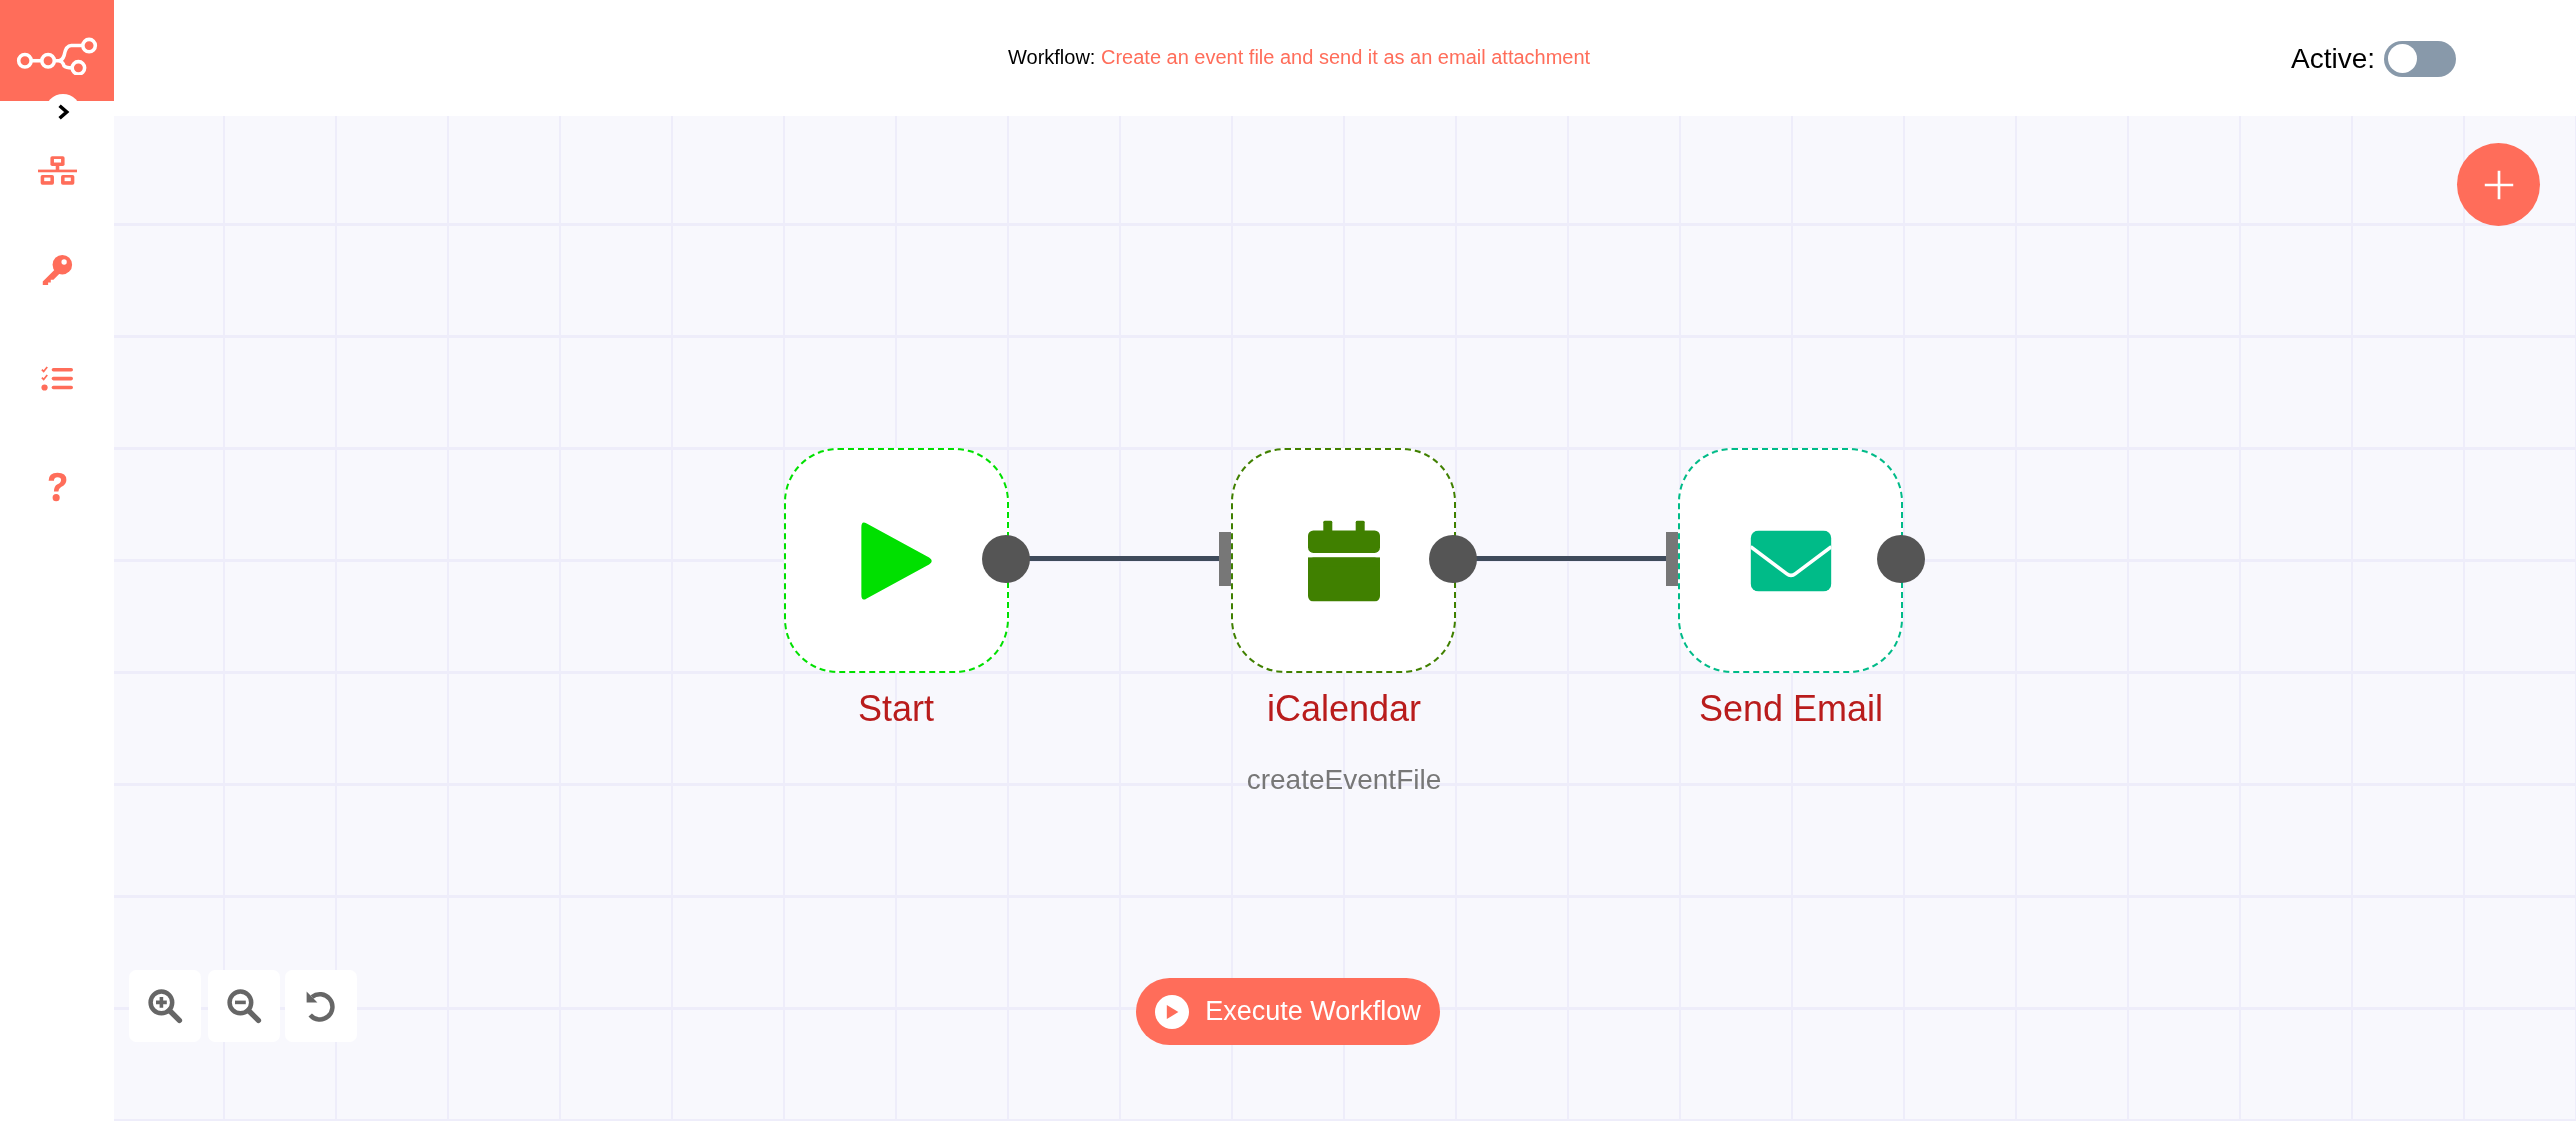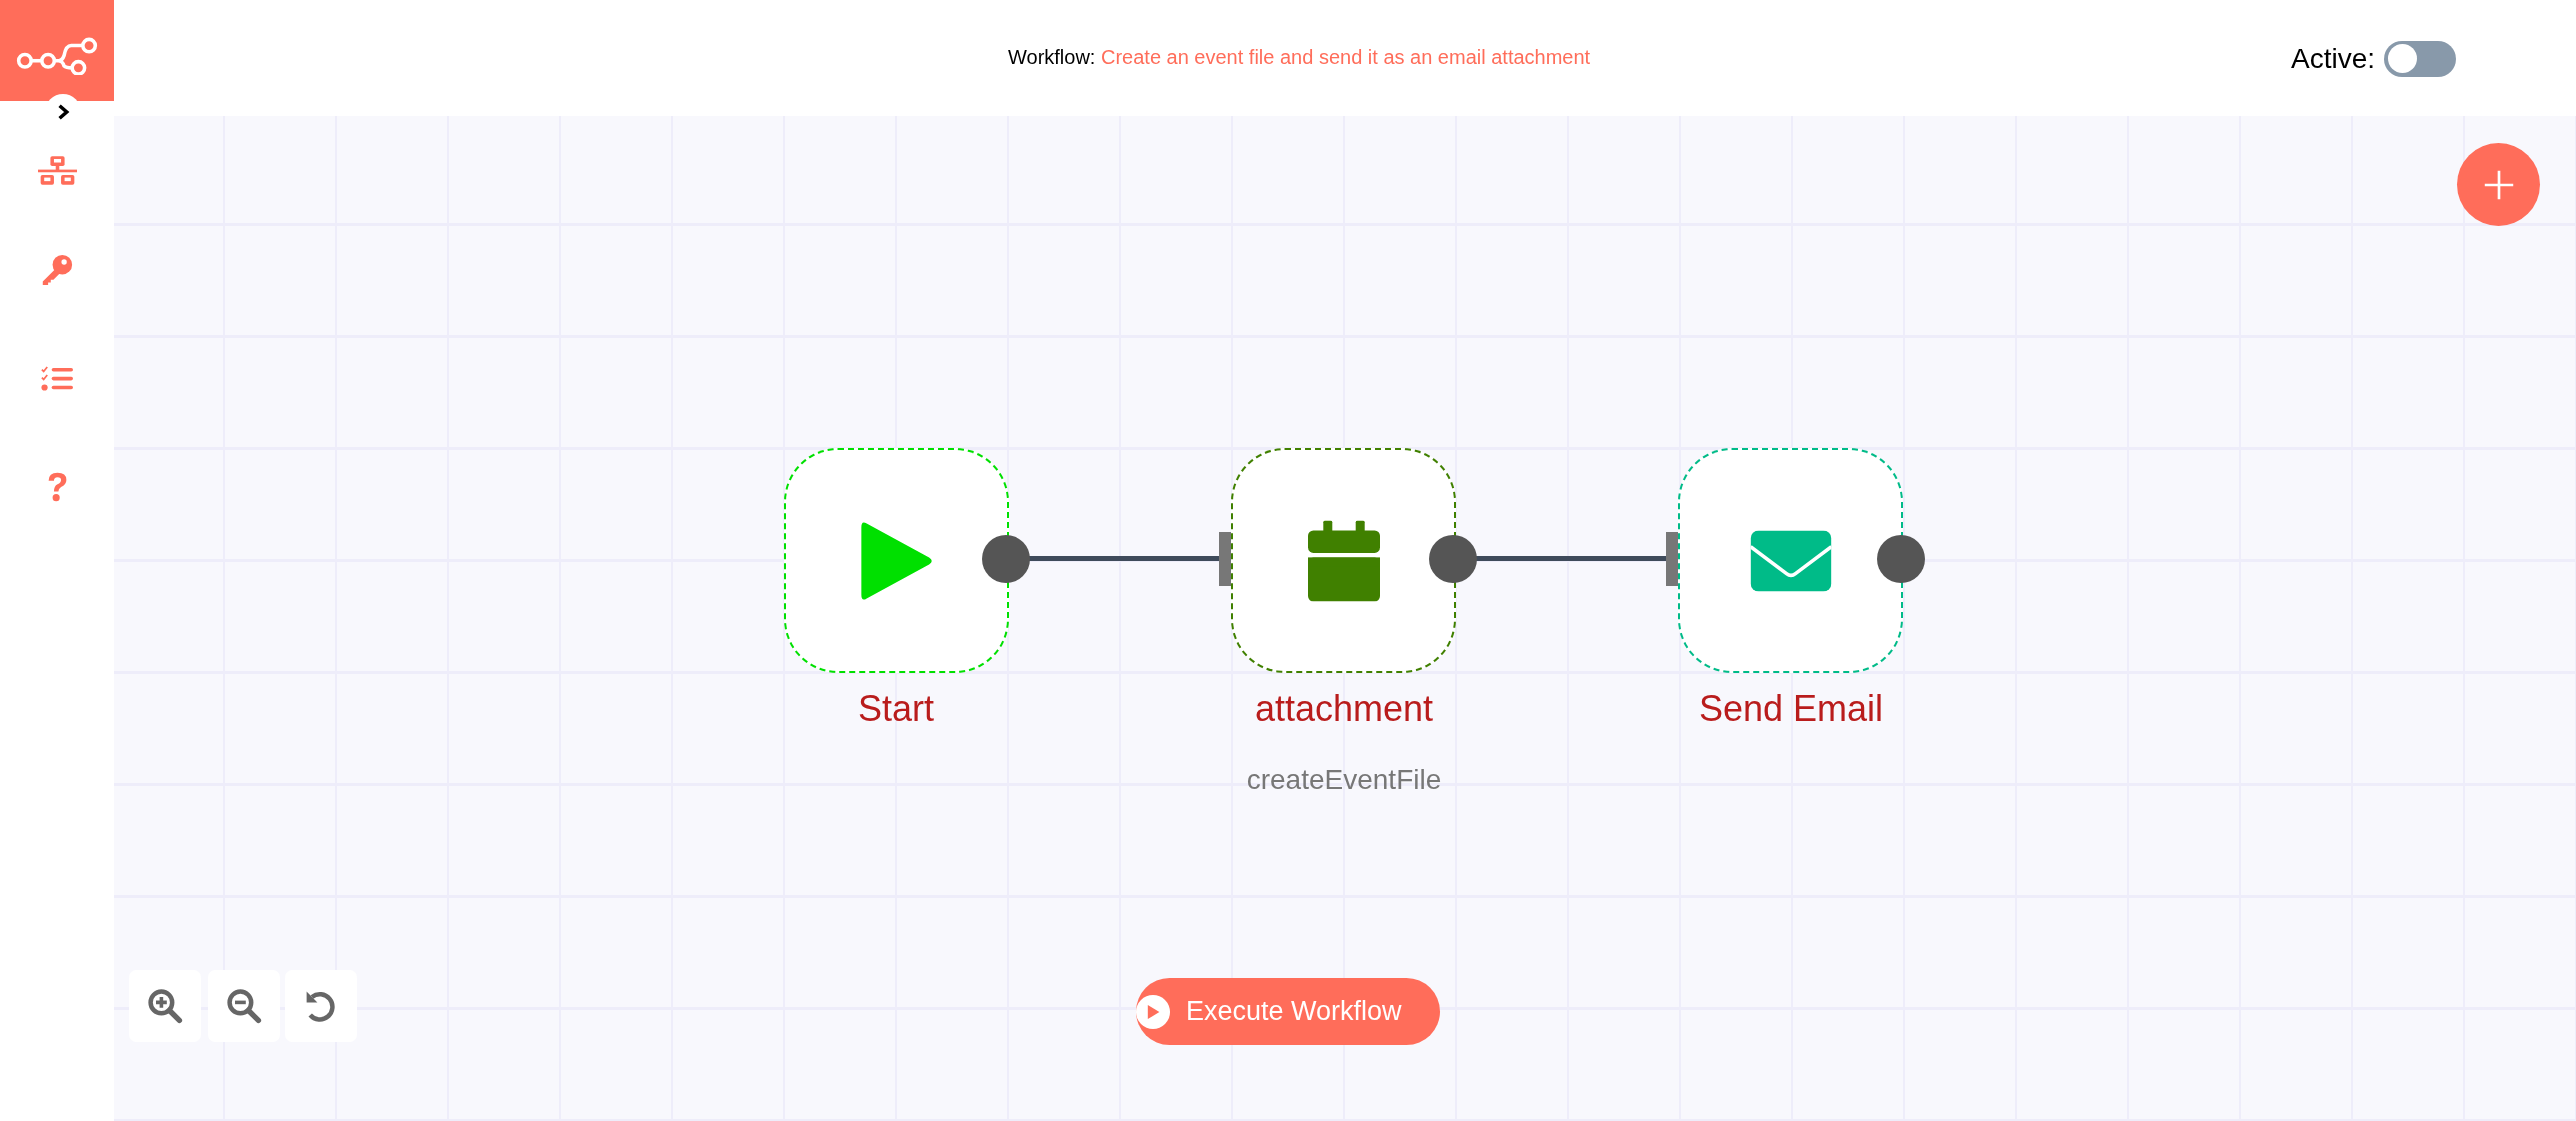--- a/index.html
+++ b/index.html
@@ -40,21 +40,21 @@
 
   .node { position:absolute; top:448px; width:225px; height:225px; box-sizing:border-box; border:2.7px dashed; border-radius:54px; background:#fff; }
   .node .icon { position:absolute; left:50%; top:50%; transform:translate(-50%,-50%); }
   .node-label { position:absolute; width:358px; text-align:center; font-size:36px; color:#b91c1c; top:687px; line-height:43px; }
   .node-sub { position:absolute; width:358px; text-align:center; font-size:28px; color:#777; top:762px; line-height:36px; }
   .out-handle { position:absolute; width:48px; height:48px; border-radius:50%; background:#555; top:535px; }
   .in-handle { position:absolute; width:22.4px; height:54px; background:#777; top:532px; }
   .conn { position:absolute; height:4.5px; background:#3f4b5b; top:556px; }
 
   .zoom-btn { position:absolute; top:970px; width:72px; height:72px; background:#fff; border-radius:7.2px; display:flex; align-items:center; justify-content:center; cursor:pointer; }
-  .exec-btn { position:absolute; left:1136px; top:978px; width:304px; height:67px; border-radius:34px; background:#ff6d5a; color:#fff; display:flex; align-items:center; justify-content:flex-start; font-size:27px; cursor:pointer; }
+  .exec-btn { position:absolute; left:1136px; top:978px; width:304px; height:67px; border-radius:34px; background:#ff6d5a; color:#fff; display:flex; align-items:center; justify-content:center; font-size:27px; cursor:pointer; }
   .exec-btn .play { width:34px; height:34px; border-radius:50%; background:#fff; margin-right:16px; display:flex; align-items:center; justify-content:center; }
 </style>
 </head>
 <body>
 
 <div class="canvas"></div>
 
 <div class="header">
   <div class="wf-title">
     <span>Workflow:</span>
@@ -152,21 +152,21 @@
     <g fill="#408000">
       <rect x="17" y="0" width="10" height="16" rx="2"></rect>
       <rect x="53" y="0" width="10" height="16" rx="2"></rect>
       <rect x="0" y="11" width="80" height="25" rx="6"></rect>
       <rect x="0" y="41" width="80" height="49" rx="6"></rect>
       <rect x="0" y="41" width="80" height="10"></rect>
     </g>
   </svg>
 </div>
 <div class="out-handle" style="left:1429px;"></div>
-<div class="node-label" style="left:1165px;">attachment</div>
+<div class="node-label" style="left:1165px;">iCalendar</div>
 <div class="node-sub" style="left:1165px;">createEventFile</div>
 
 <div class="in-handle" style="left:1666px;"></div>
 <div class="node" style="left:1678px; border-color:#00bb88;">
   <svg class="icon" width="81" height="61" viewBox="0 0 90 68">
     <rect x="0" y="0" width="90" height="68" rx="9" fill="#00bb88"></rect>
     <path d="M0 18 L40 48 Q45 52 50 48 L90 18" fill="none" stroke="#fff" stroke-width="4"></path>
   </svg>
 </div>
 <div class="out-handle" style="left:1877px;"></div>

